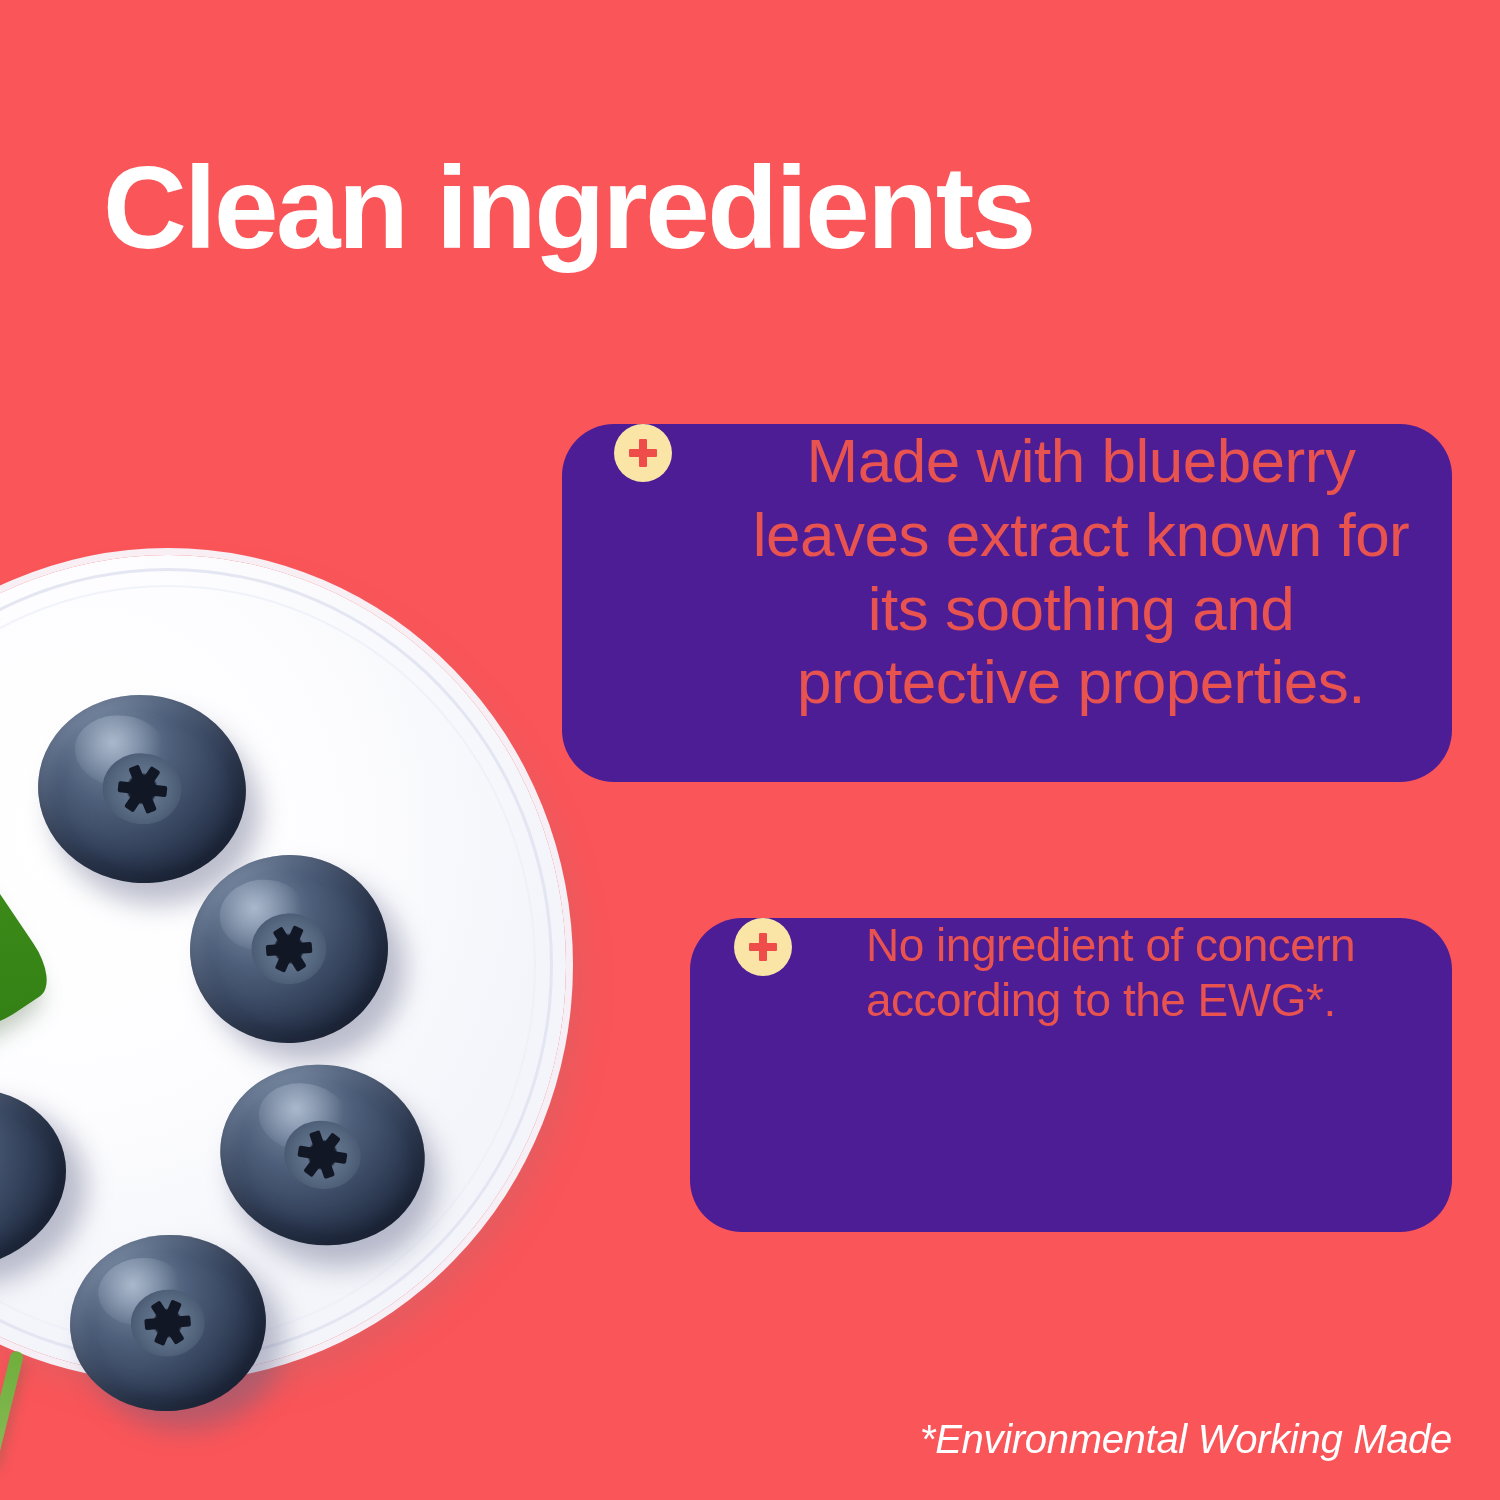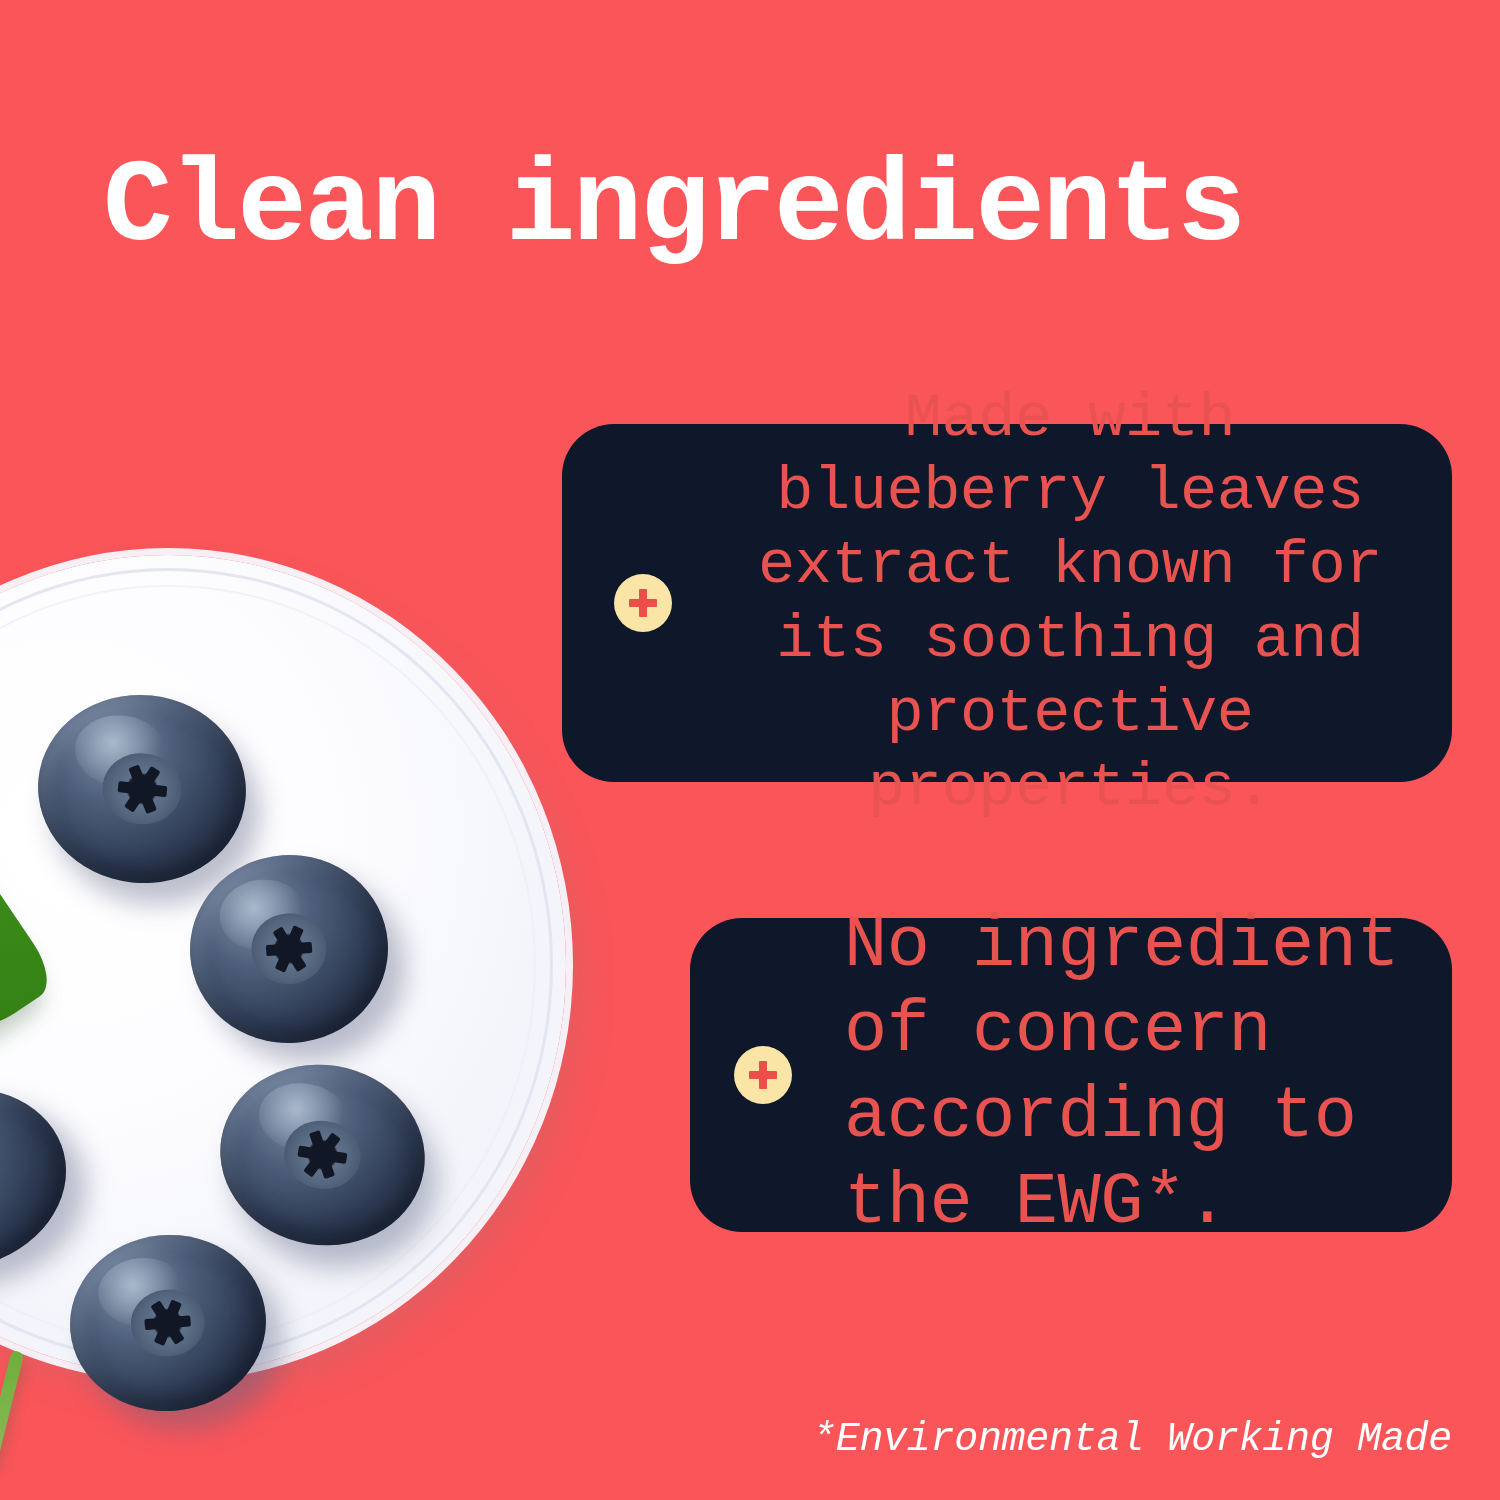--- a/index.html
+++ b/index.html
@@ -12,21 +12,20 @@
     overflow: hidden;
     font-family: "Liberation Sans", sans-serif;
   }
 
   .poster {
     position: relative;
     width: 1500px;
     height: 1500px;
     background: #fa5559;
     overflow: hidden;
-    font-family: Liberation Mono, monospace;
   }
 
   
   .title {
     position: absolute;
     left: 103px;
     top: 72px;
     font-size: 116px;
     font-weight: 700;
     color: #ffffff;
@@ -164,25 +163,25 @@
     position: absolute;
     background: linear-gradient(180deg, #6fae3c, #87bb56);
     border-radius: 6px;
     box-shadow: 4px 8px 12px rgba(80,100,70,0.30);
   }
   .stem.s1 { left: 228px; top: 795px; width: 13px; height: 112px; transform: rotate(14deg); }
 
   
   .card {
     position: absolute;
-    background: #0f172a;
+    background: #4c1d95;
     border-radius: 52px;
     display: flex;
-    align-items: center;
     box-sizing: border-box;
+    gap: 22px;
   }
   .card.card-1 {
     left: 562px;
     top: 424px;
     width: 890px;
     height: 358px;
     padding: 0 40px 0 52px;
   }
   .card.card-2 {
     left: 690px;
@@ -224,21 +223,21 @@
     line-height: 1.19;
     letter-spacing: -0.5px;
   }
   .card-1 .card-text {
     font-size: 62px;
     margin-left: 56px;
     text-align: center;
     flex: 1;
   }
   .card-2 .card-text {
-    font-size: 72px;
+    font-size: 46px;
     margin-left: 52px;
     text-align: left;
     flex: 1;
   }
 
   
   .footnote {
     position: absolute;
     right: 48px;
     bottom: 38px;

